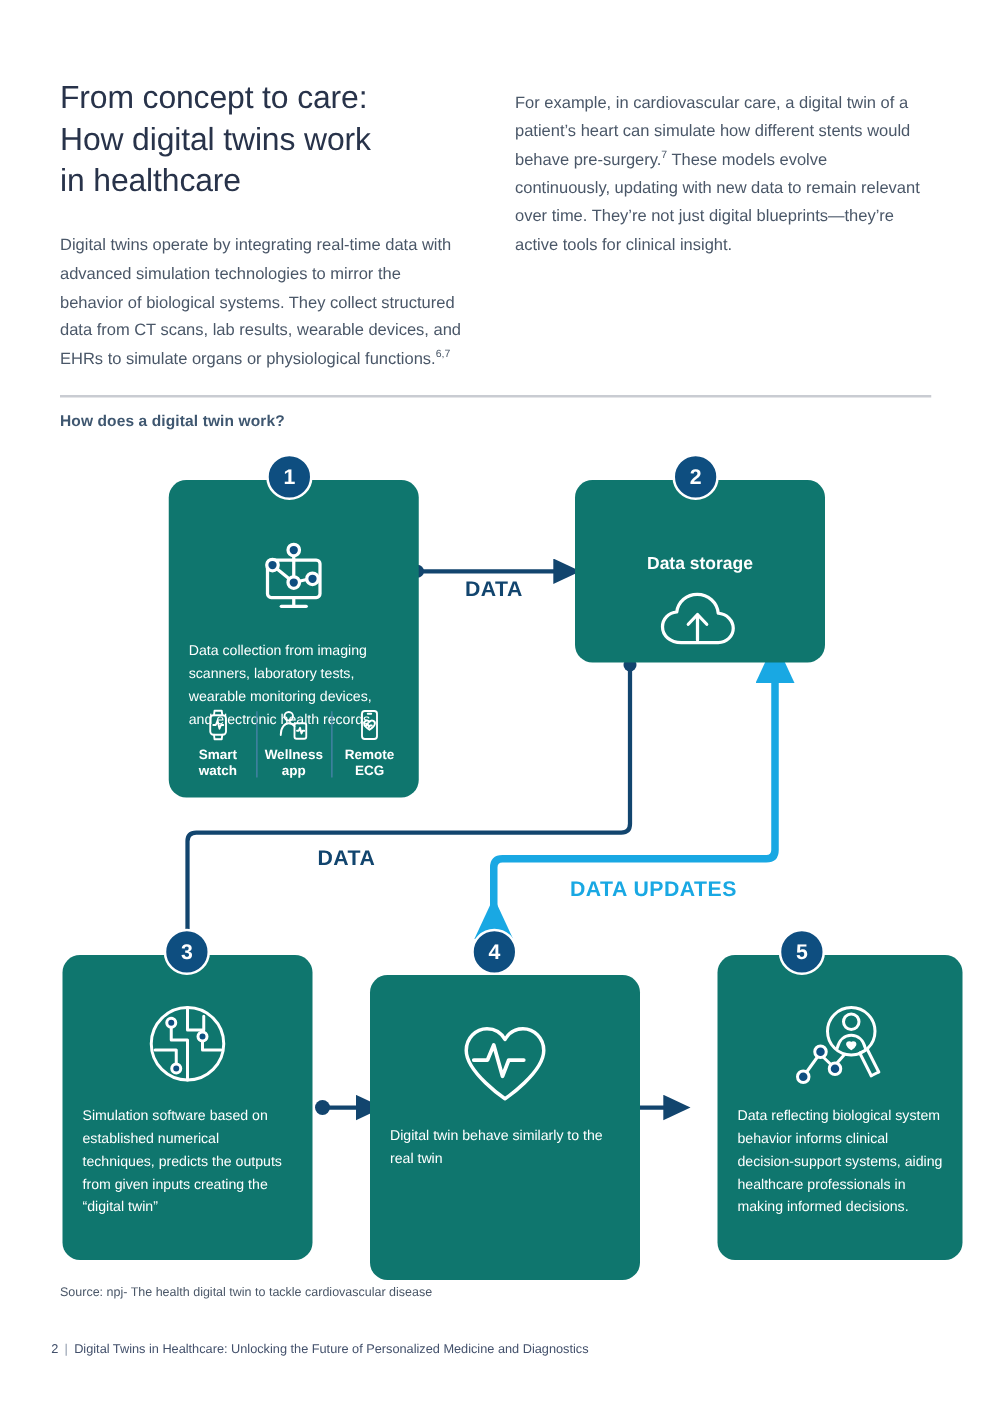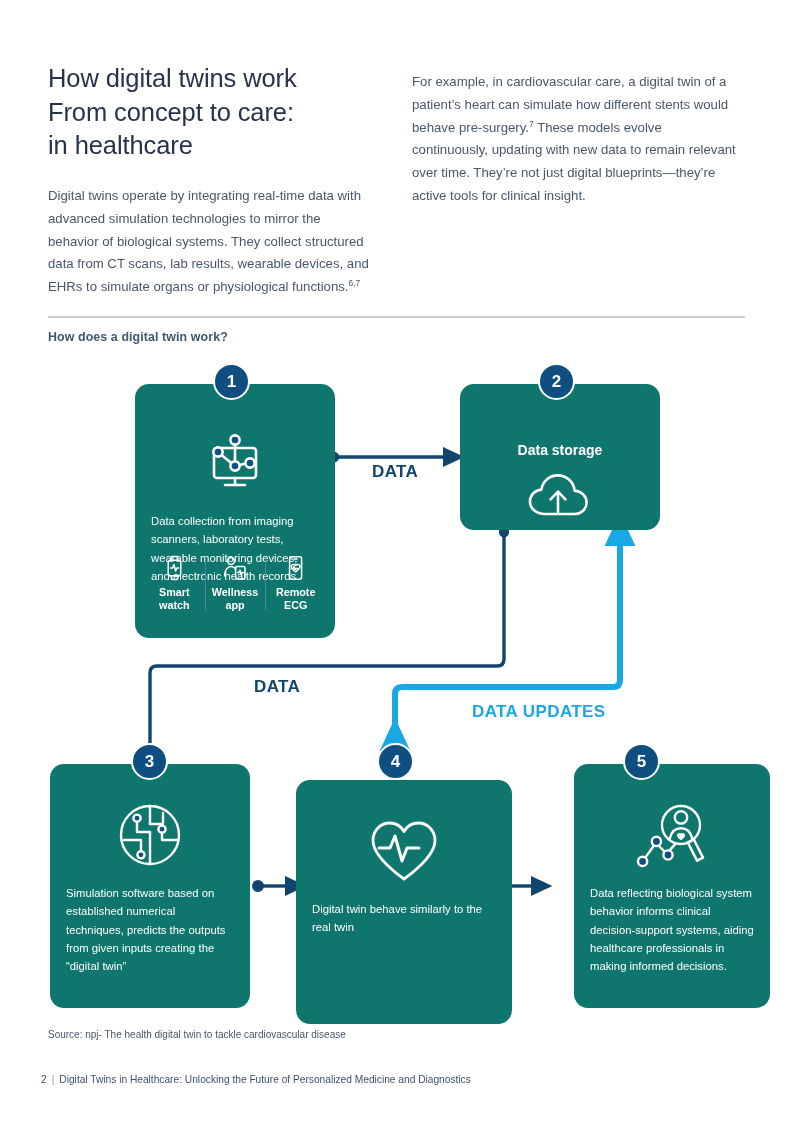--- a/index.html
+++ b/index.html
@@ -77,21 +77,21 @@
     display:flex;align-items:center;justify-content:center;
     line-height:1;
   }
 
   
   #card1{left:135px;top:32px;width:200px;height:254px;}
   #badge1{left:213px;top:11px;}
   #card1 .icon-wrap{top:48px;}
   #card1 .body-text{top:128px;}
   .devices{
-    position:absolute;left:9px;right:9px;bottom:26px;
+    position:absolute;left:9px;right:9px;bottom:14px;
     display:flex;
   }
   .device{
     flex:1;text-align:center;color:#fff;
     font-size:10.8px;font-weight:700;line-height:1.22;
     position:relative;
   }
   .device + .device::before{
     content:"";position:absolute;left:0;top:2px;bottom:2px;width:1px;background:#4e83ad;
   }
@@ -124,21 +124,21 @@
 
   
   .wire-label{
     position:absolute;
     font-size:17px;font-weight:700;letter-spacing:.4px;
   }
   .wire-label.dark{color:#12456e;}
   .wire-label.light{color:#19a8e3;}
   #lbl-data-1{left:372px;top:110px;}
   #lbl-data-2{left:254px;top:325px;}
-  #lbl-data-updates{left:472px;top:350px;}
+  #lbl-data-updates{left:456px;top:350px;}
 
   
   .source{
     position:absolute;left:48px;top:1029px;
     font-size:10px;color:#4a5768;letter-spacing:0;
   }
   .pagefoot{
     position:absolute;left:41px;top:1074px;
     font-size:10.2px;color:#42506b;
   }
@@ -146,22 +146,22 @@
   .pagefoot .sep{color:#8d99ab;padding:0 5px;}
 </style>
 </head>
 <body>
 
 <div class="page">
 
   <div class="top-cols">
     <div class="col-left">
       <h1 class="title">
+        <span class="ln">From concept to care:</span>
         <span class="ln">How digital twins work</span>
-        <span class="ln">From concept to care:</span>
         <span class="ln">in healthcare</span>
       </h1>
       <p class="body"><span>Digital twins operate by integrating real-time data with advanced simulation technologies to mirror the behavior of biological systems. They collect structured data from CT scans, lab results, wearable devices, and EHRs to simulate organs or physiological functions.</span><sup class="ref">6,7</sup></p>
     </div>
 
     <div class="col-right">
       <p class="body"><span>For example, in cardiovascular care, a digital twin of a patient’s heart can simulate how different stents would behave pre-surgery.</span><sup class="ref">7</sup><span> These models evolve continuously, updating with new data to remain relevant over time. They’re not just digital blueprints—they’re active tools for clinical insight.</span></p>
     </div>
   </div>
 

